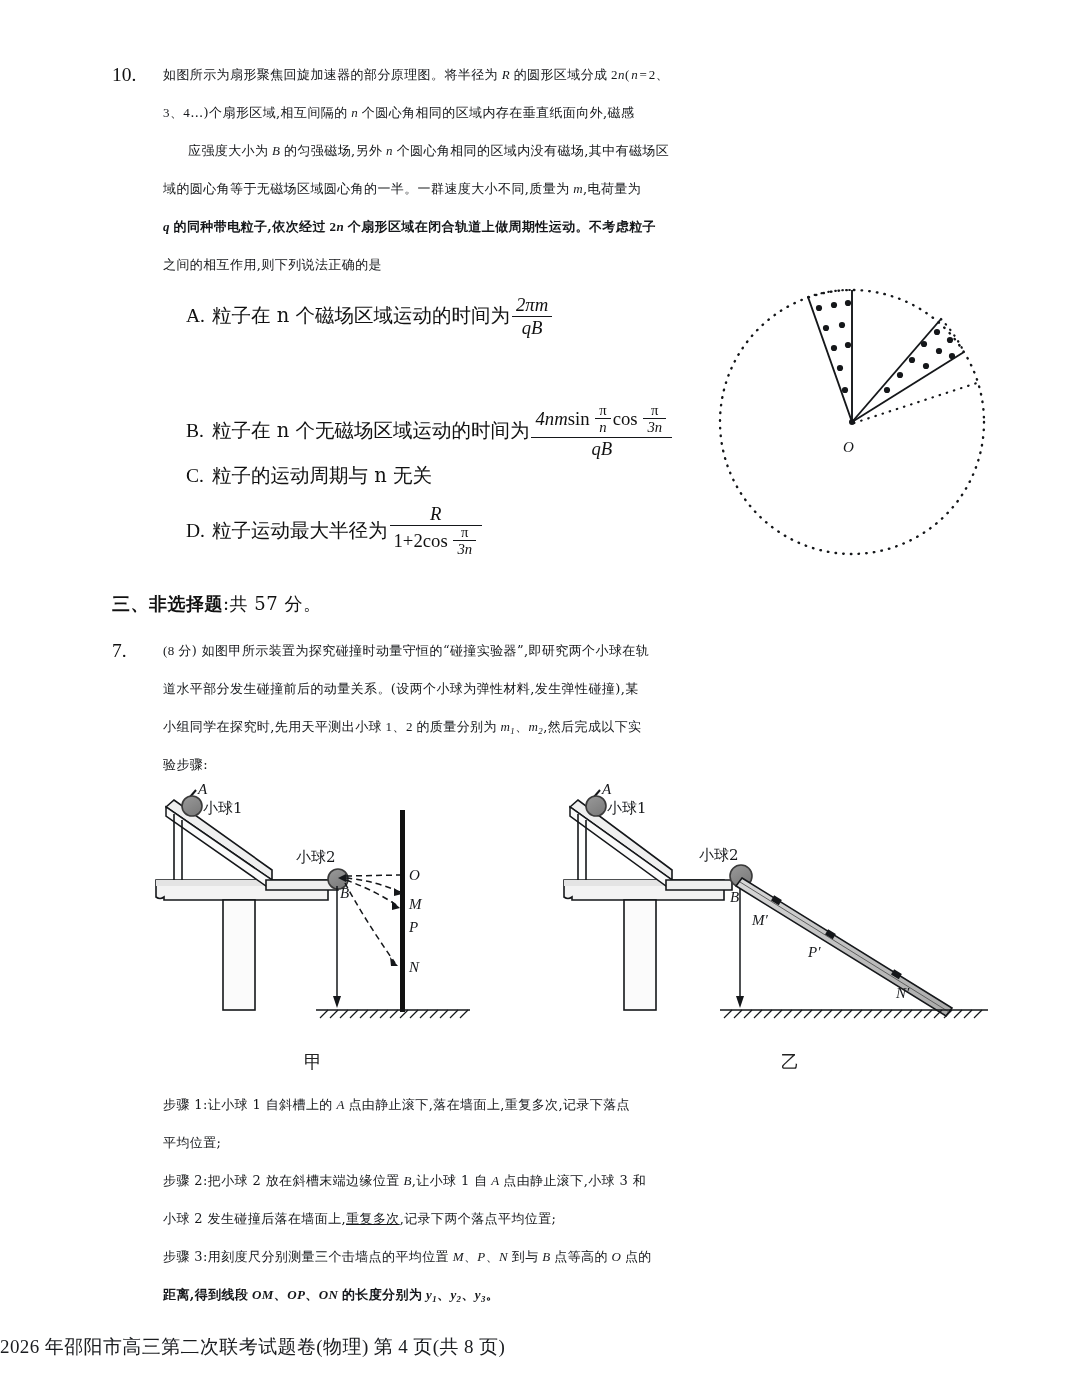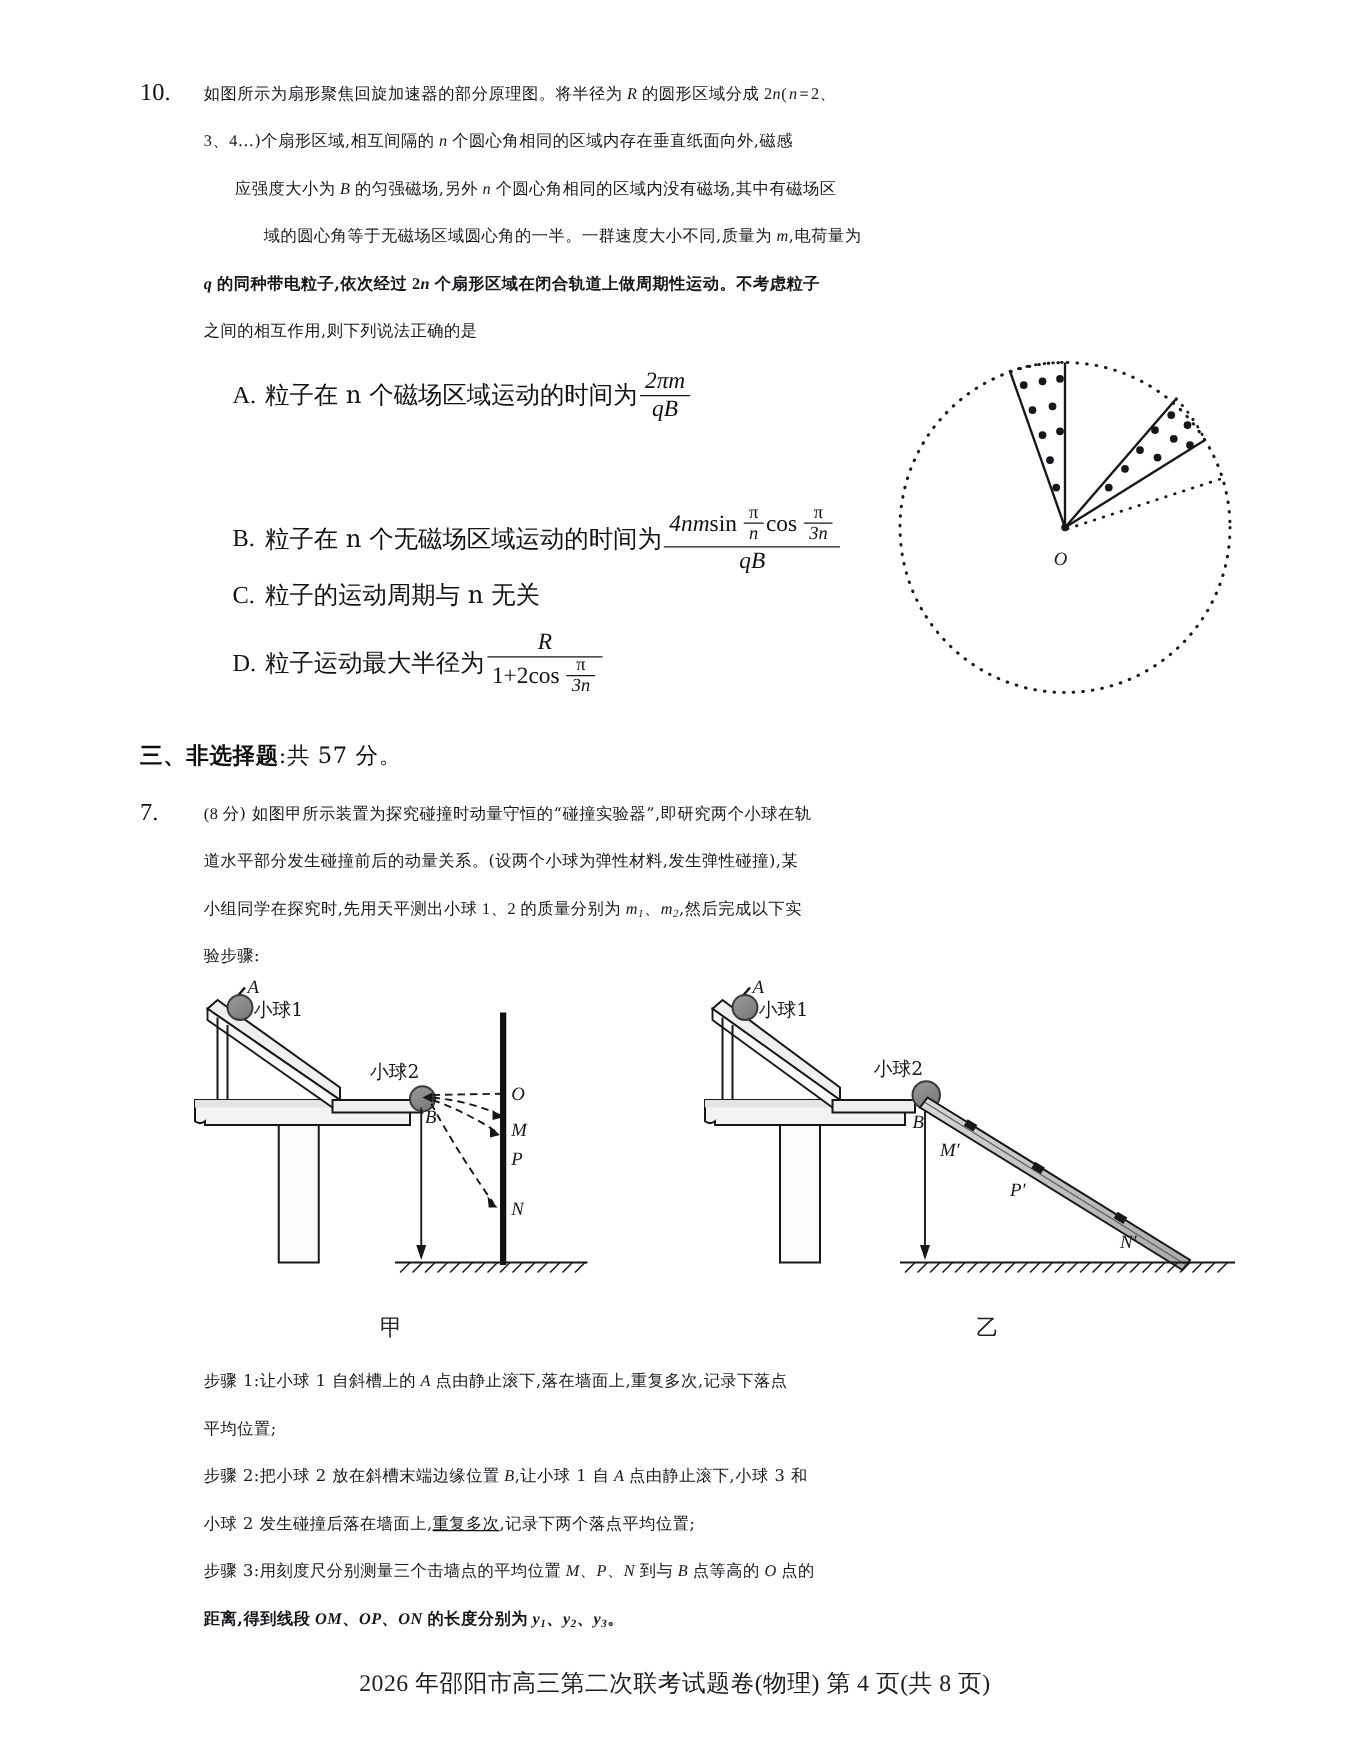--- a/index.html
+++ b/index.html
@@ -48,21 +48,21 @@
 
   
   .sec{
     position:absolute;font-size:18px;font-weight:bold;
     font-family:"DejaVu Serif","Liberation Serif",serif;
     letter-spacing:.5px;
   }
 
   
   .footer{
-    position:absolute;left:0;right:0;text-align:center;
+    position:absolute;left:0;right:0;
     font-size:19px;letter-spacing:.4px;color:#1a1c1f;
   }
 
   
   .fig{position:absolute;}
   .figcap{
     position:absolute;font-size:18px;
     font-family:"DejaVu Serif","Liberation Serif",serif;
     color:#222;
   }
@@ -79,21 +79,21 @@
 
   <div class="ln" style="left:163px;top:56px;">
     <span class="cn">如图所示为扇形聚焦回旋加速器的部分原理图。将半径为</span> <span class="it">R</span> <span class="cn">的圆形区域分成</span> 2<span class="it">n</span>( <span class="it">n</span> = 2<span class="cn">、</span>
   </div>
   <div class="ln" style="left:163px;top:94px;">
     3<span class="cn">、</span>4<span class="cn">…)个扇形区域,相互间隔的</span> <span class="it">n</span> <span class="cn">个圆心角相同的区域内存在垂直纸面向外,磁感</span>
   </div>
   <div class="ln" style="left:163px;top:132px;margin-left:25px;">
     <span class="cn">应强度大小为</span> <span class="it">B</span> <span class="cn">的匀强磁场,另外</span> <span class="it">n</span> <span class="cn">个圆心角相同的区域内没有磁场,其中有磁场区</span>
   </div>
-  <div class="ln" style="left:163px;top:170px;margin-left:48px;">
+  <div class="ln" style="left:163px;top:170px;">
     <span class="cn">域的圆心角等于无磁场区域圆心角的一半。一群速度大小不同,质量为</span> <span class="it">m</span><span class="cn">,电荷量为</span>
   </div>
   <div class="ln" style="left:163px;top:208px;font-weight:bold;">
     <span class="it">q</span> <span class="cn">的同种带电粒子,依次经过</span> 2<span class="it">n</span> <span class="cn">个扇形区域在闭合轨道上做周期性运动。不考虑粒子</span>
   </div>
   <div class="ln" style="left:163px;top:246px;">
     <span class="cn">之间的相互作用,则下列说法正确的是</span>
   </div>
 
   <div class="optrow" style="left:186px;top:296px;">

